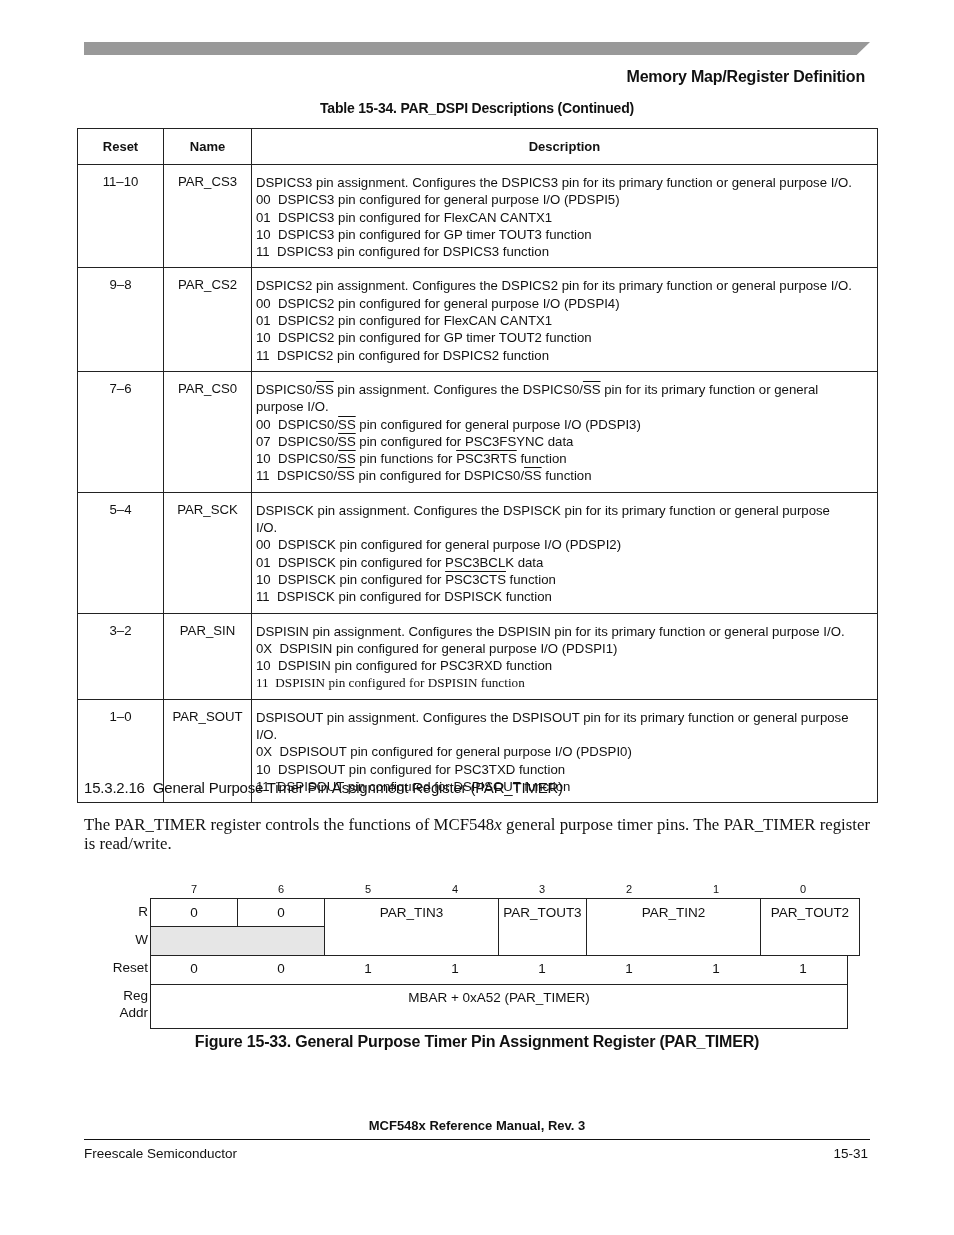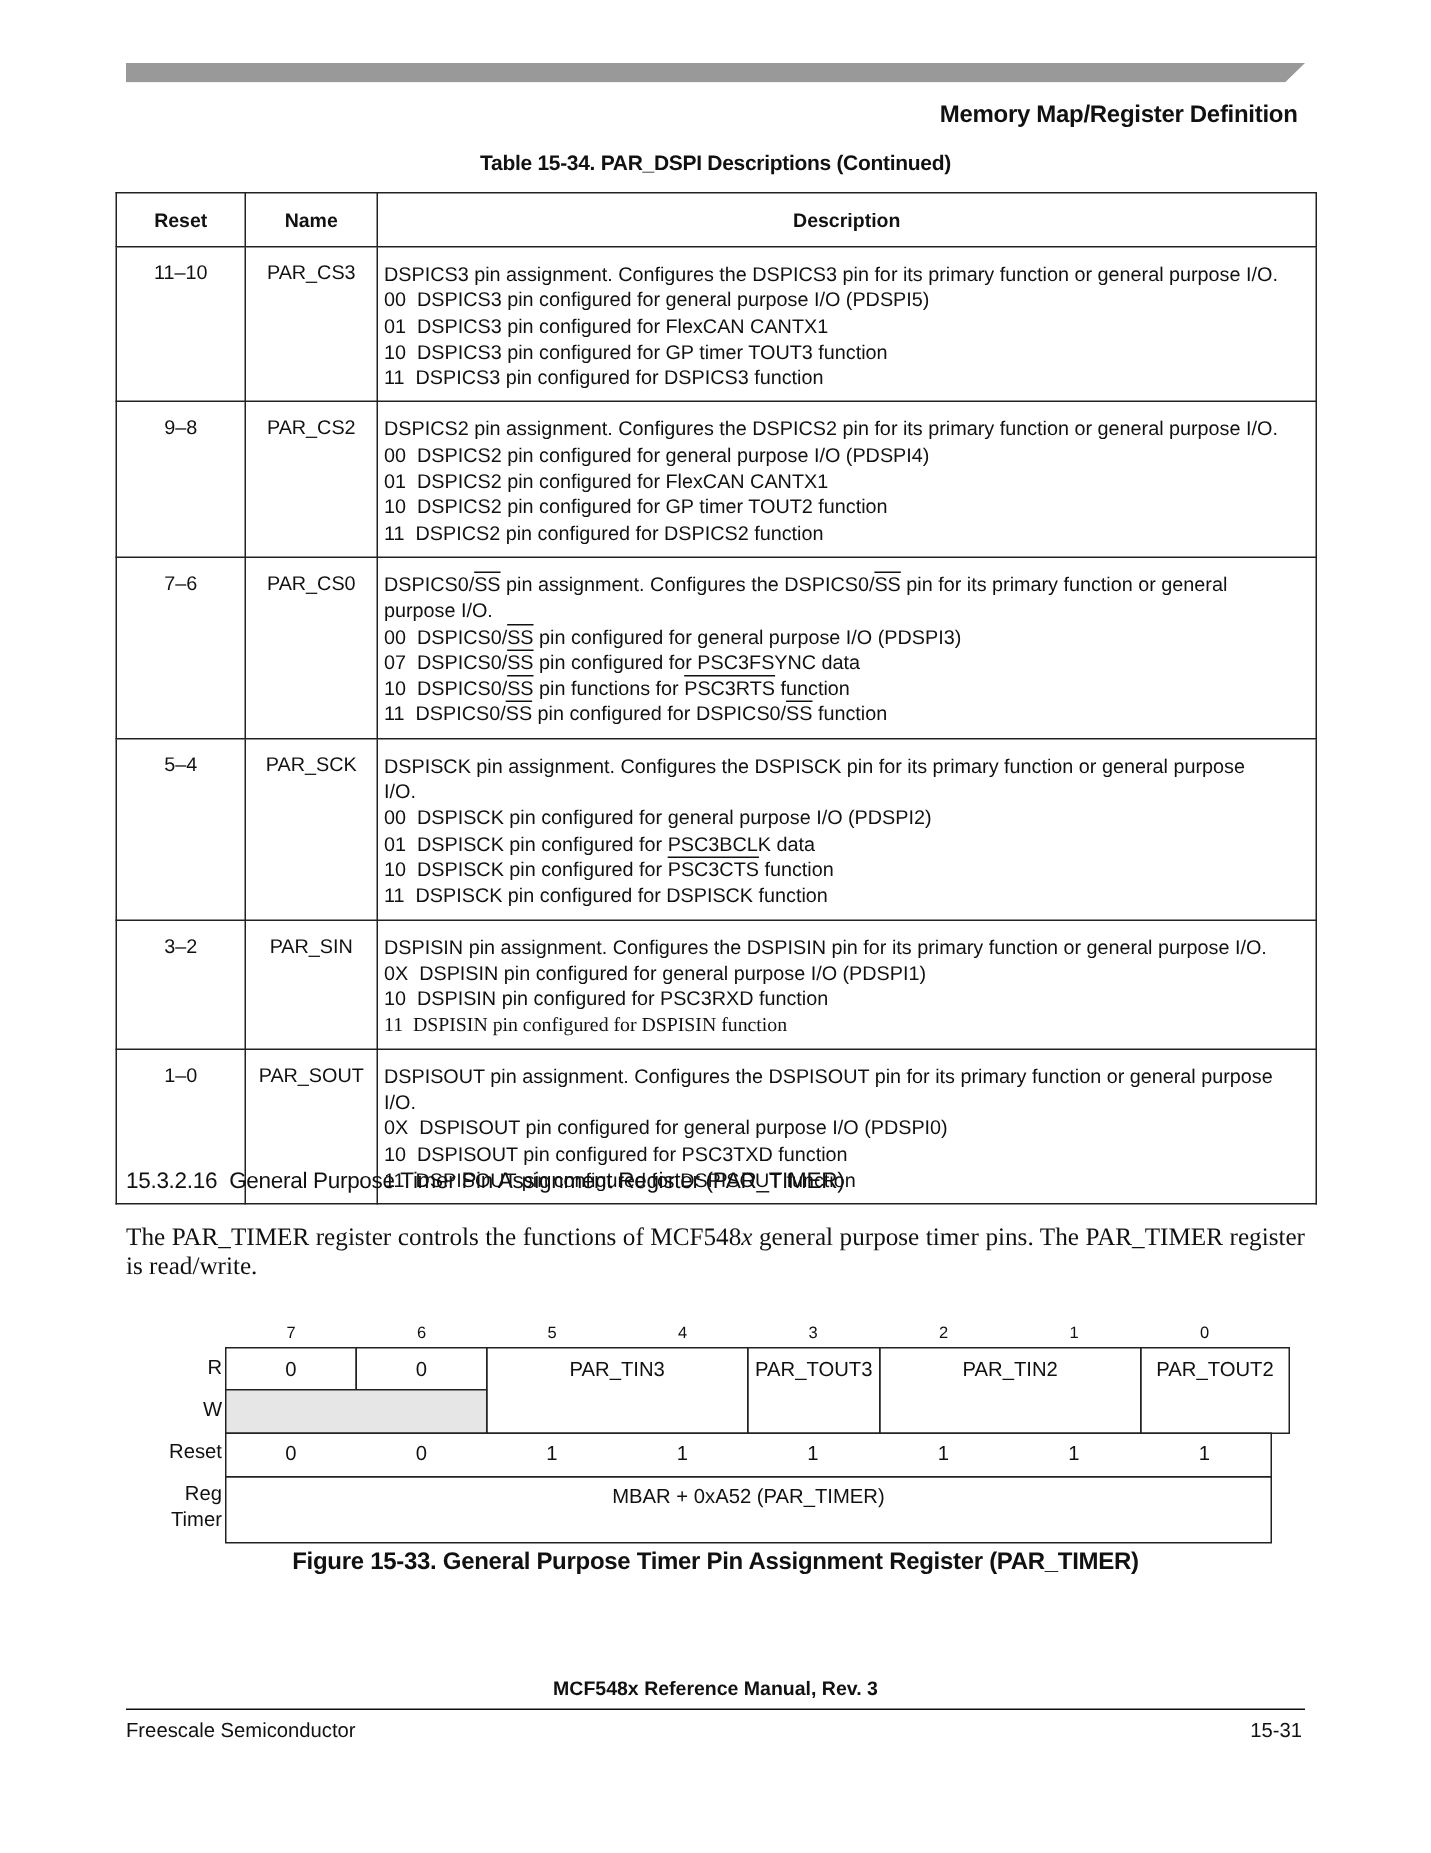--- a/index.html
+++ b/index.html
@@ -130,21 +130,21 @@
   <div class="bitnum" style="left:440px">4</div>
   <div class="bitnum" style="left:527px">3</div>
   <div class="bitnum" style="left:614px">2</div>
   <div class="bitnum" style="left:701px">1</div>
   <div class="bitnum" style="left:788px">0</div>
 
   <div class="rowlbl" style="top:904px">R</div>
   <div class="rowlbl" style="top:932px">W</div>
   <div class="rowlbl" style="top:960px">Reset</div>
   <div class="rowlbl" style="top:988px">Reg</div>
-  <div class="rowlbl" style="top:1005px">Timer</div>
+  <div class="rowlbl" style="top:1005px">Addr</div>
 
   <div class="cell" style="left:150px;top:898px;width:88px;height:29px;padding-top:6px">0</div>
   <div class="cell" style="left:237px;top:898px;width:88px;height:29px;padding-top:6px">0</div>
 
   <div class="cell grey" style="left:150px;top:926px;width:175px;height:30px"></div>
 
   <div class="cell" style="left:324px;top:898px;width:175px;height:58px;padding-top:6px">PAR_TIN3</div>
   <div class="cell" style="left:498px;top:898px;width:89px;height:58px;padding-top:6px">PAR_TOUT3</div>
   <div class="cell" style="left:586px;top:898px;width:175px;height:58px;padding-top:6px">PAR_TIN2</div>
   <div class="cell" style="left:760px;top:898px;width:100px;height:58px;padding-top:6px">PAR_TOUT2</div>

